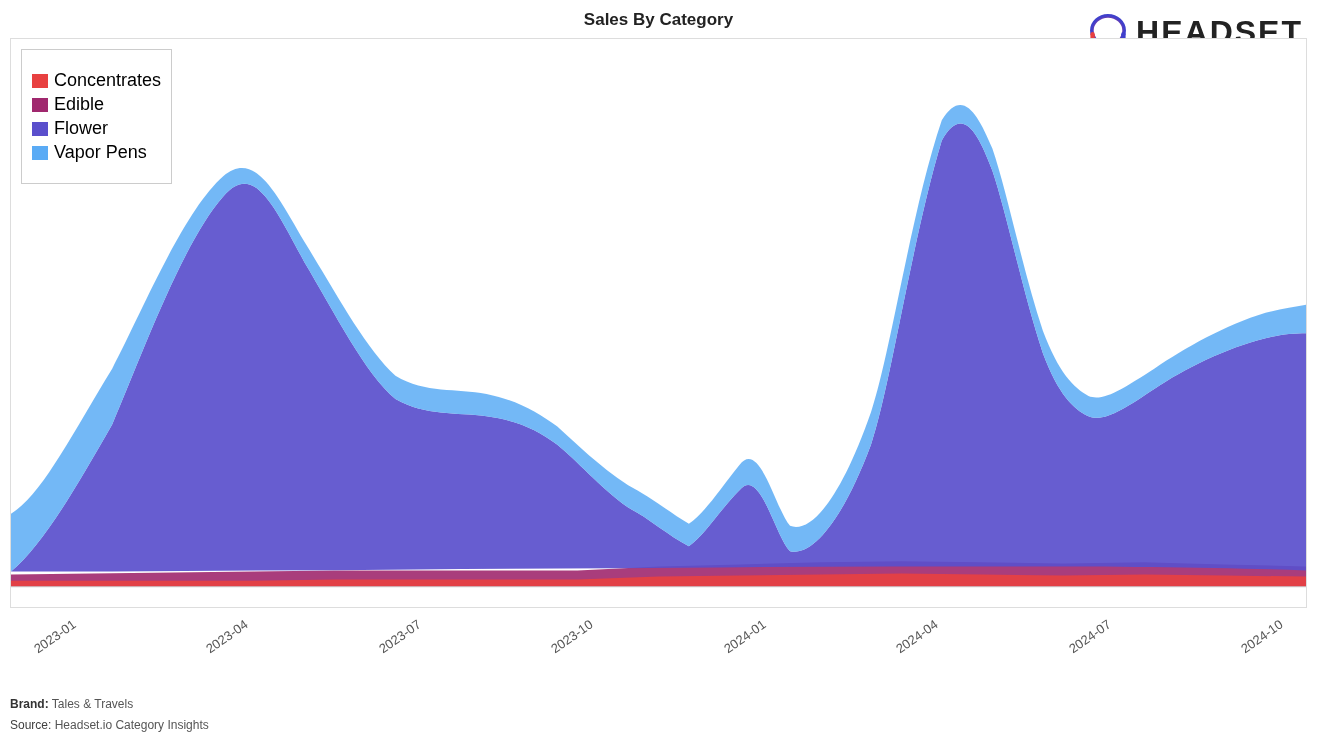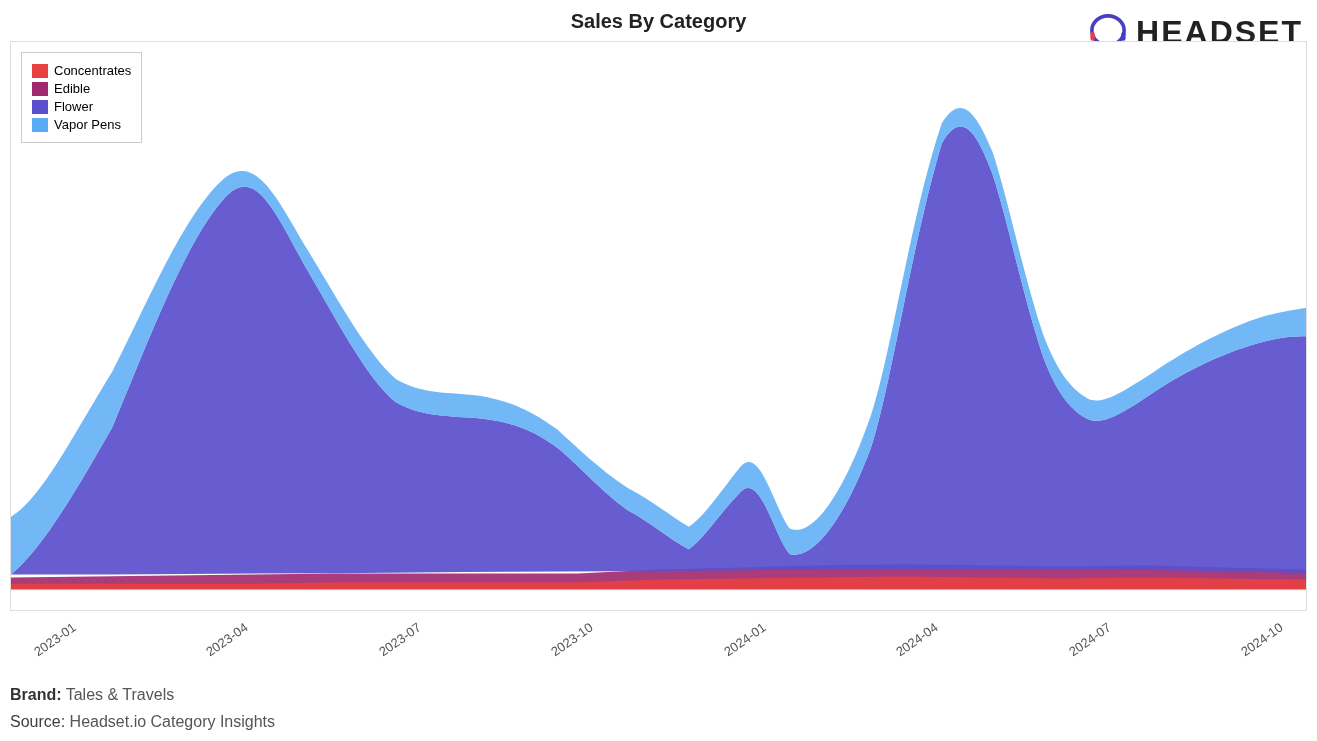--- a/index.html
+++ b/index.html
@@ -11,21 +11,21 @@
       overflow: hidden;
     }
     .chart-container {
       width: 1317px;
       height: 741px;
       position: relative;
       padding: 10px 10px 80px 10px;
     }
     .chart-title {
       text-align: center;
-      font-size: 20px;
+      font-size: 17px;
       font-weight: bold;
       margin-bottom: 8px;
       color: #222;
     }
     .logo {
       position: absolute;
       top: 10px;
       right: 14px;
       display: flex;
       align-items: center;
@@ -47,22 +47,22 @@
       height: 570px;
       border: 1px solid #ddd;
       background: #fff;
     }
     .legend {
       position: absolute;
       top: 10px;
       left: 10px;
       background: #fff;
       border: 1px solid #ccc;
-      padding: 10px 10px;
-      font-size: 13px;
+      padding: 20px 10px;
+      font-size: 18px;
       z-index: 10;
     }
     .legend-item {
       display: flex;
       align-items: center;
       gap: 6px;
       margin-bottom: 3px;
     }
     .legend-item:last-child { margin-bottom: 0; }
     .legend-color {
@@ -236,21 +236,21 @@
       <span class="x-label" style="font-size:13px;color:#555;transform:rotate(-35deg);display:inline-block;transform-origin:top left;">2023-04</span>
       <span class="x-label" style="font-size:13px;color:#555;transform:rotate(-35deg);display:inline-block;transform-origin:top left;">2023-07</span>
       <span class="x-label" style="font-size:13px;color:#555;transform:rotate(-35deg);display:inline-block;transform-origin:top left;">2023-10</span>
       <span class="x-label" style="font-size:13px;color:#555;transform:rotate(-35deg);display:inline-block;transform-origin:top left;">2024-01</span>
       <span class="x-label" style="font-size:13px;color:#555;transform:rotate(-35deg);display:inline-block;transform-origin:top left;">2024-04</span>
       <span class="x-label" style="font-size:13px;color:#555;transform:rotate(-35deg);display:inline-block;transform-origin:top left;">2024-07</span>
       <span class="x-label" style="font-size:13px;color:#555;transform:rotate(-35deg);display:inline-block;transform-origin:top left;">2024-10</span>
     </div>
   </div>
 
-  <div class="footer-info" style="position:absolute;bottom:6px;left:10px;font-size:16px;color:#555;line-height:1.7;">
+  <div class="footer-info" style="position:absolute;bottom:6px;left:10px;font-size:12px;color:#555;line-height:1.7;">
     <div>
       <span class="label" style="font-weight:bold;color:#333;">Brand:</span>
       <span>Tales &amp; Travels</span>
     </div>
     <div>
       <span class="label" style="font-weight:normal;color:#404040;">Source:</span>
       <span>Headset.io Category Insights</span>
     </div>
   </div>
 

